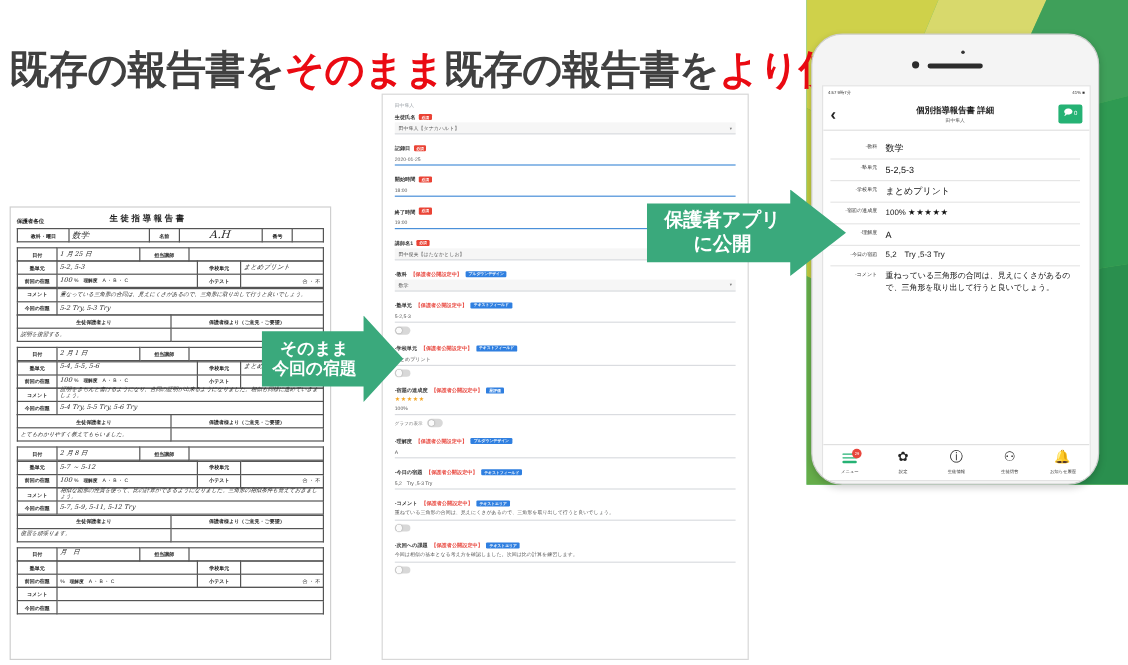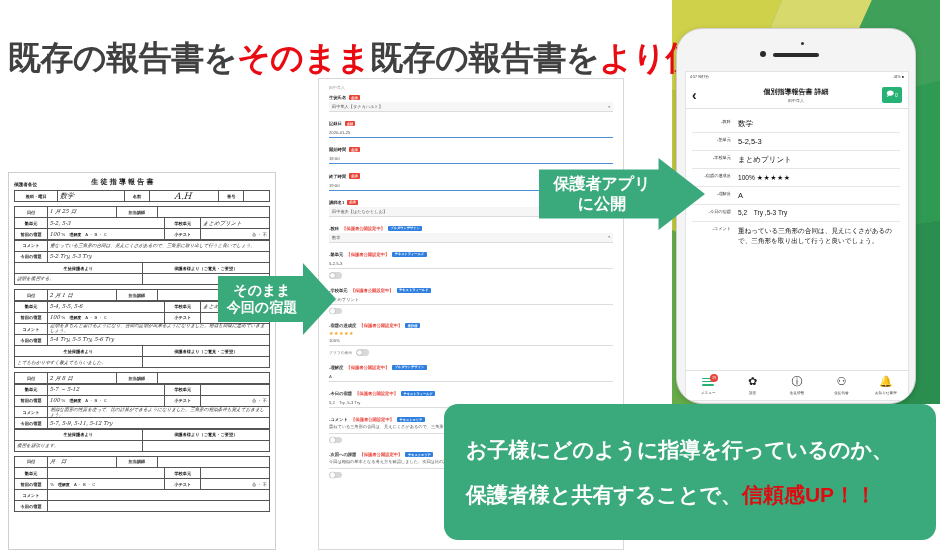--- a/index.html
+++ b/index.html
@@ -676,20 +676,14 @@
   </div>
 
   <div class="arrow arrow2">
     <div class="shape"></div>
     <div class="body">
       <div>保護者アプリ</div>
       <div>に公開</div>
     </div>
   </div>
 
-  <div class="banner">
-    <div class="ln">お子様にどのように指導を行っているのか、</div>
-    <div class="ln">
-      <span>保護者様と共有することで、</span><span class="hot">信頼感UP！！</span>
-    </div>
-  </div>
 
 </div>
 
 </body></html>

